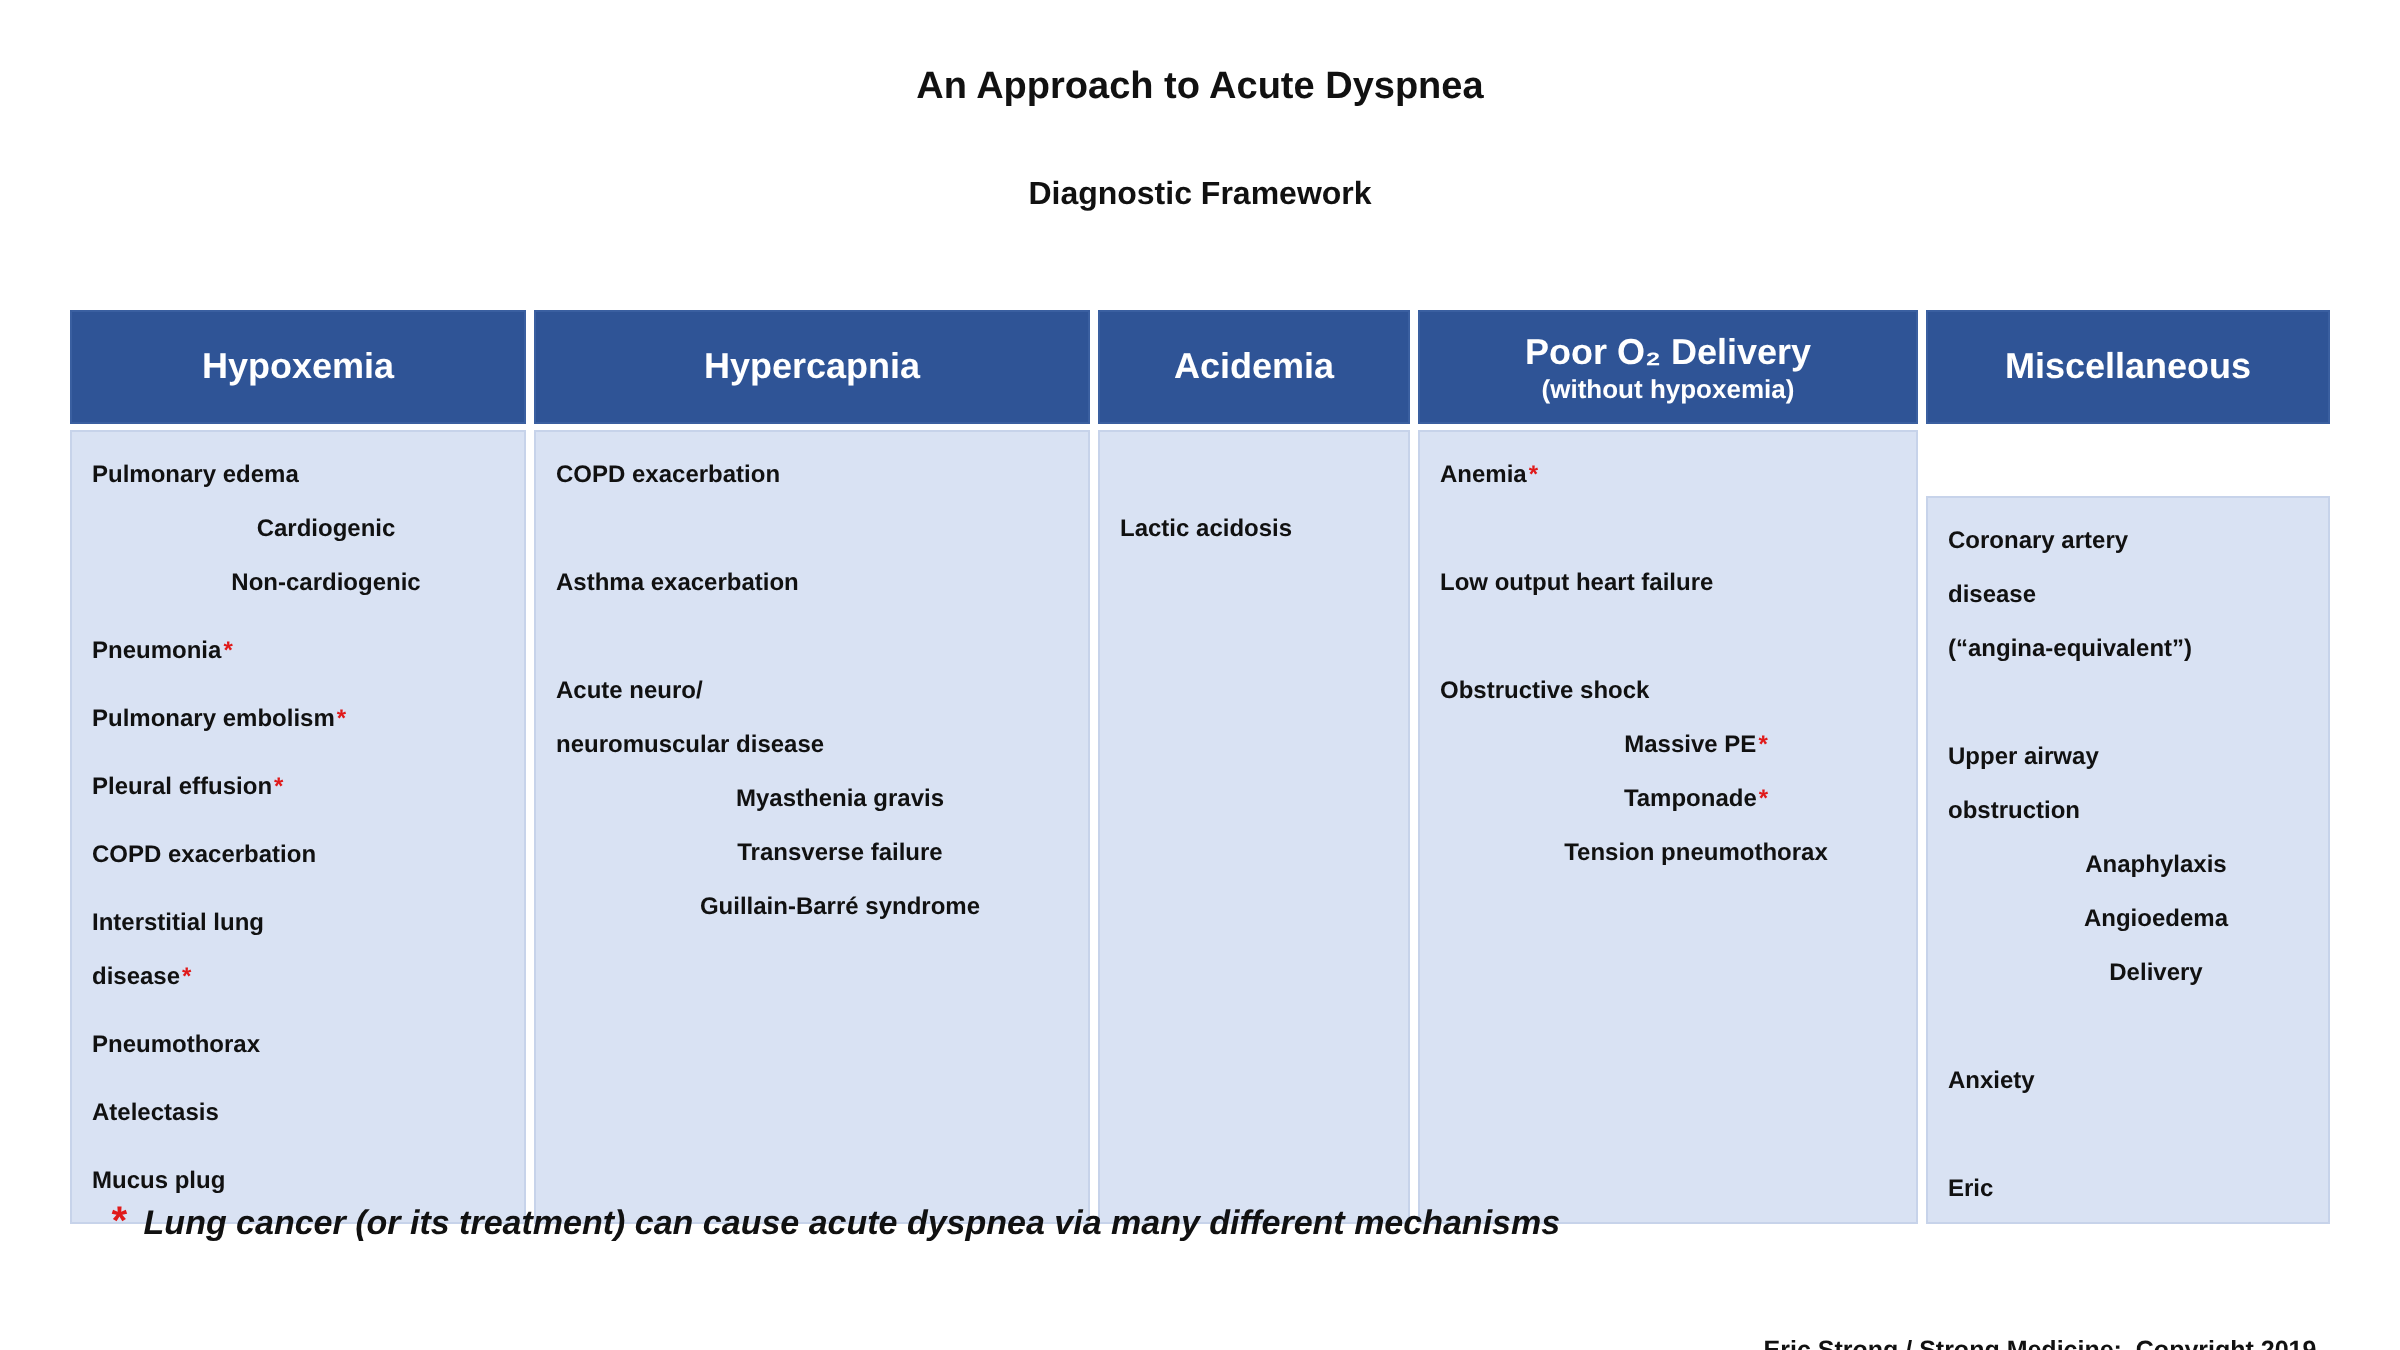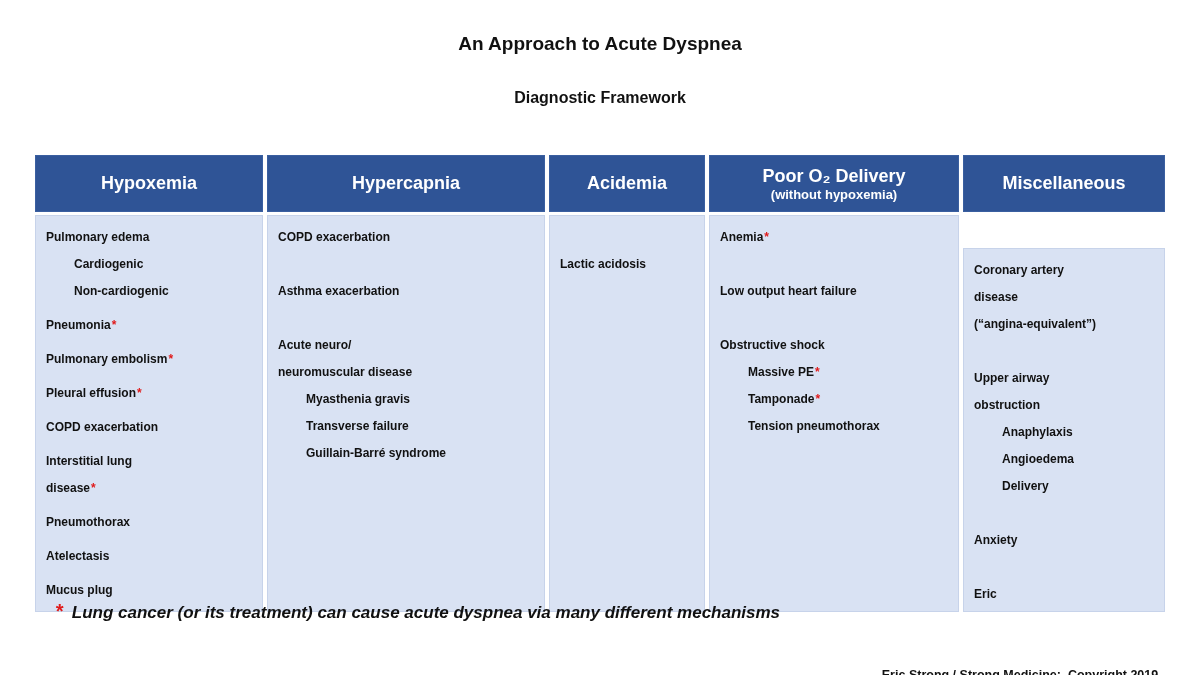--- a/index.html
+++ b/index.html
@@ -43,21 +43,21 @@
   .hsub  { font-size: 13px; line-height: 15px; }
   .bcell {
     flex: 1;
     background: var(--cell-bg, #D9E2F3);
     border: 1px solid #c7d3ea;
     padding: 8px 10px 0 10px;
     font-size: 12px; font-weight: bold;
     line-height: 27px;
   }
   .line { white-space: nowrap; }
-  .line.ind { padding-left: 28px; }
+  .line.ind { padding-left: 28px; text-align: center; }
   .gap-para  { margin-top: 7px; }
   .gap-blank { margin-top: 27px; }
   .star { color: var(--star, #E01A1A); margin-left: 1px; }
   .footnote {
     position: absolute; left: 55px; top: 600px;
     font-size: 17px; font-weight: bold; font-style: italic;
   }
   .fn-star {
     color: var(--star, #E01A1A);
     font-size: 20px; font-style: italic; margin-right: 9px;

